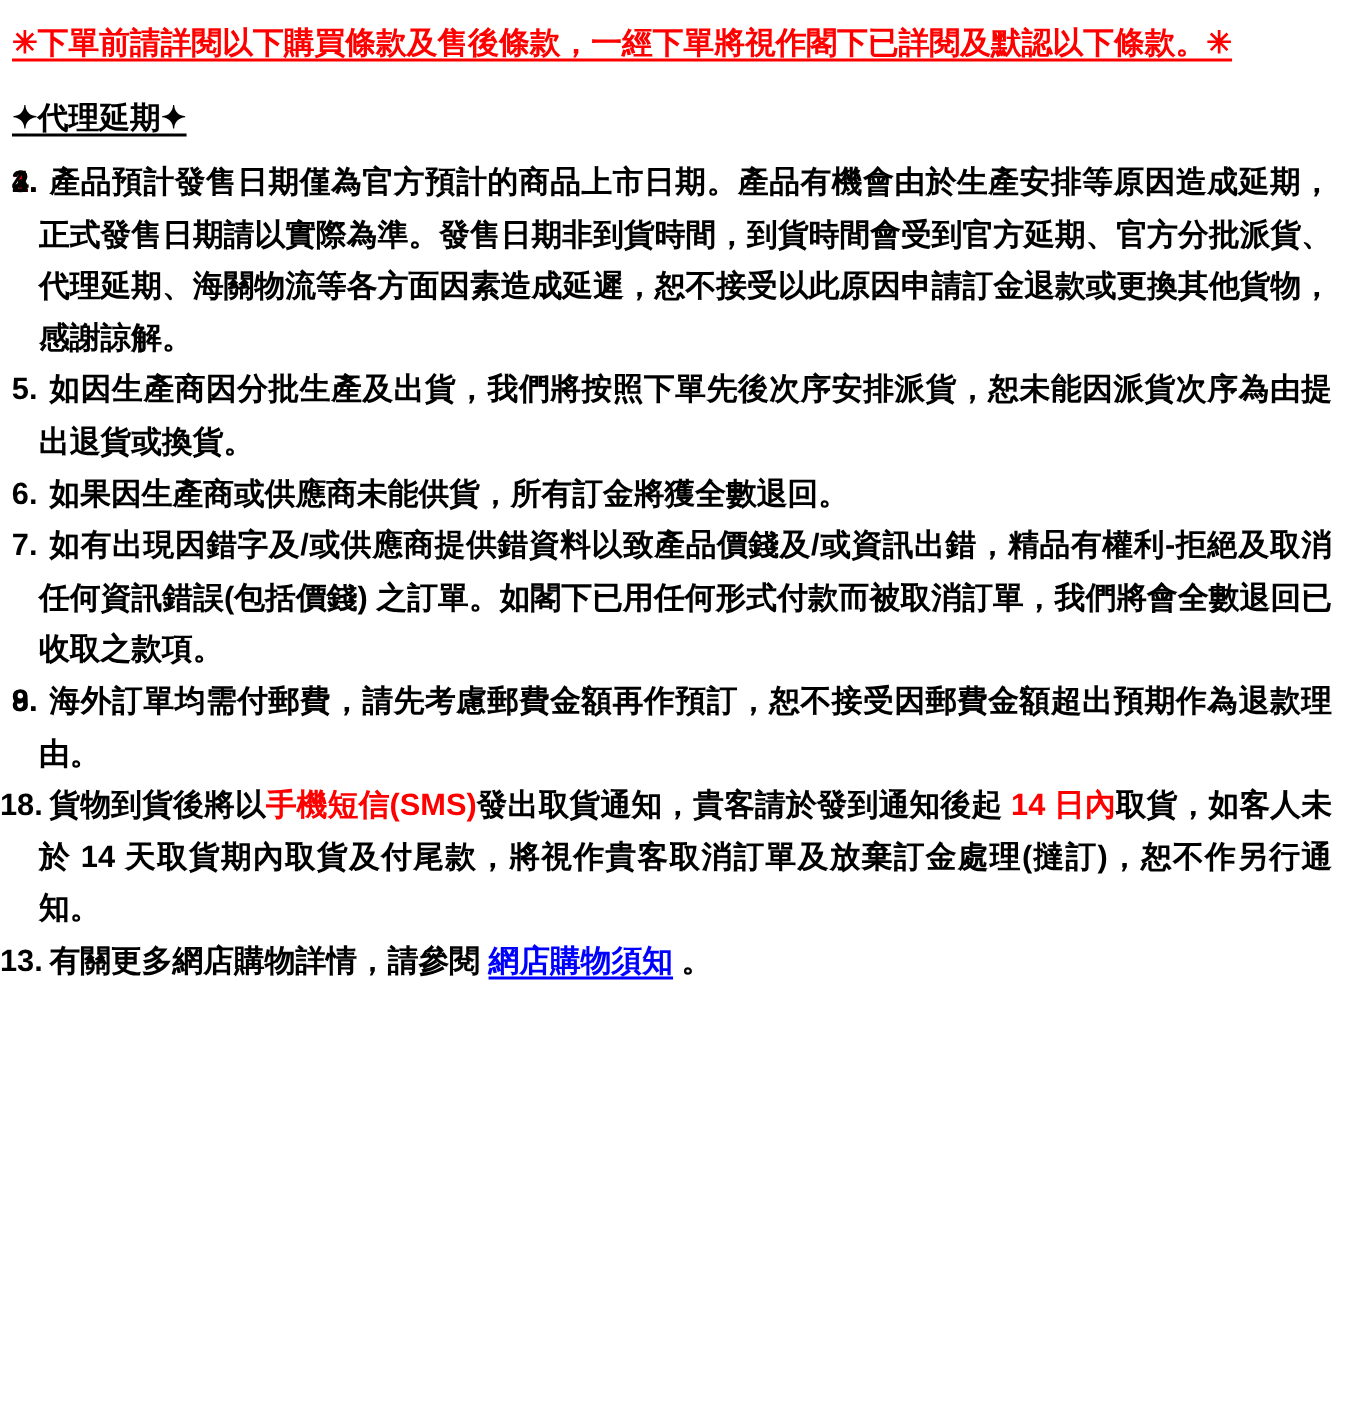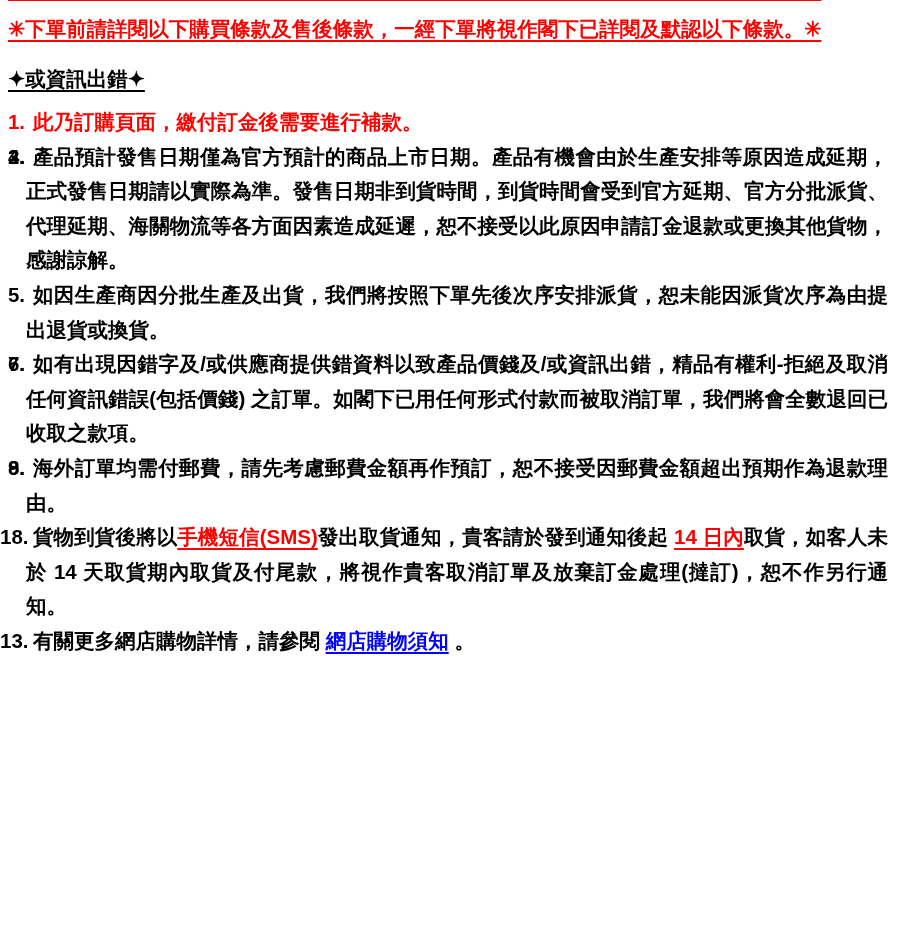--- a/index.html
+++ b/index.html
@@ -63,21 +63,20 @@
     left: 0;
     top: 0;
     width: 25px;
     text-align: right;
     text-indent: 0;
     line-height: 34.6px;
   }
   .seg-red { color: var(--red); }
   .seg-red-underline {
     color: var(--red);
-    text-decoration: underline;
     text-decoration-thickness: 2px;
     text-underline-offset: 4px;
   }
   .seg-link {
     color: var(--blue);
     text-decoration: underline;
     text-decoration-thickness: 2px;
     text-underline-offset: 4px;
     cursor: pointer;
   }
@@ -85,28 +84,28 @@
 </head>
 <body>
 
 <div class="clip-top">
   <span class="inner">✳下單前請詳閱以下購買條款及售後條款，一經下單將視作閣下已詳閱及默認以下條款。✳</span>
 </div>
 
 <div class="warn-header">✳下單前請詳閱以下購買條款及售後條款，一經下單將視作閣下已詳閱及默認以下條款。✳</div>
 
 <div>
-  <span class="section-title">✦或資訊出錯✦</span>
+  <span class="section-title">✦代理延期✦</span>
 </div>
 
 <div class="terms">
-    <div class="term"><span class="num" style="color: rgb(255, 0, 0);">1.</span><span class="seg-red">此乃訂購頁面，繳付訂金後需要進行補款。</span></div>
+    <div class="term"><span class="num" style="color: rgb(255, 0, 0);">1.</span></div>
     <div class="term"><span class="num">2.</span></div>
     <div class="term"><span class="num">3.</span></div>
     <div class="term"><span class="num">4.</span><span class="">產品預計發售日期僅為官方預計的商品上市日期。產品有機會由於生產安排等原因造成延期，正式發售日期請以實際為準。發售日期非到貨時間，到貨時間會受到官方延期、官方分批派貨、代理延期、海關物流等各方面因素造成延遲，恕不接受以此原因申請訂金退款或更換其他貨物，感謝諒解。</span></div>
     <div class="term"><span class="num">5.</span><span class="">如因生產商因分批生產及出貨，我們將按照下單先後次序安排派貨，恕未能因派貨次序為由提出退貨或換貨。</span></div>
-    <div class="term"><span class="num">6.</span></div>
+    <div class="term"><span class="num">6.</span><span class="">如果因生產商或供應商未能供貨，所有訂金將獲全數退回。</span></div>
     <div class="term"><span class="num">7.</span><span class="">如有出現因錯字及/或供應商提供錯資料以致產品價錢及/或資訊出錯，精品有權利-拒絕及取消任何資訊錯誤(包括價錢) 之訂單。如閣下已用任何形式付款而被取消訂單，我們將會全數退回已收取之款項。</span></div>
     <div class="term"><span class="num">8.</span></div>
     <div class="term"><span class="num">9.</span><span class="">海外訂單均需付郵費，請先考慮郵費金額再作預訂，恕不接受因郵費金額超出預期作為退款理由。</span></div>
     <div class="term"><span class="num">18.</span><span class="">貨物到貨後將以</span><span class="seg-red-underline">手機短信(SMS)</span><span class="">發出取貨通知，貴客請於發到通知後起 </span><span class="seg-red-underline">14 日內</span><span class="">取貨，如客人未於 14 天取貨期內取貨及付尾款，將視作貴客取消訂單及放棄訂金處理(撻訂)，恕不作另行通知。</span></div>
     <div class="term"><span class="num">13.</span><span class="">有關更多網店購物詳情，請參閱 </span><span class="seg-link">網店購物須知</span><span class=""> 。</span></div>
   </div>
 
 </body></html>

